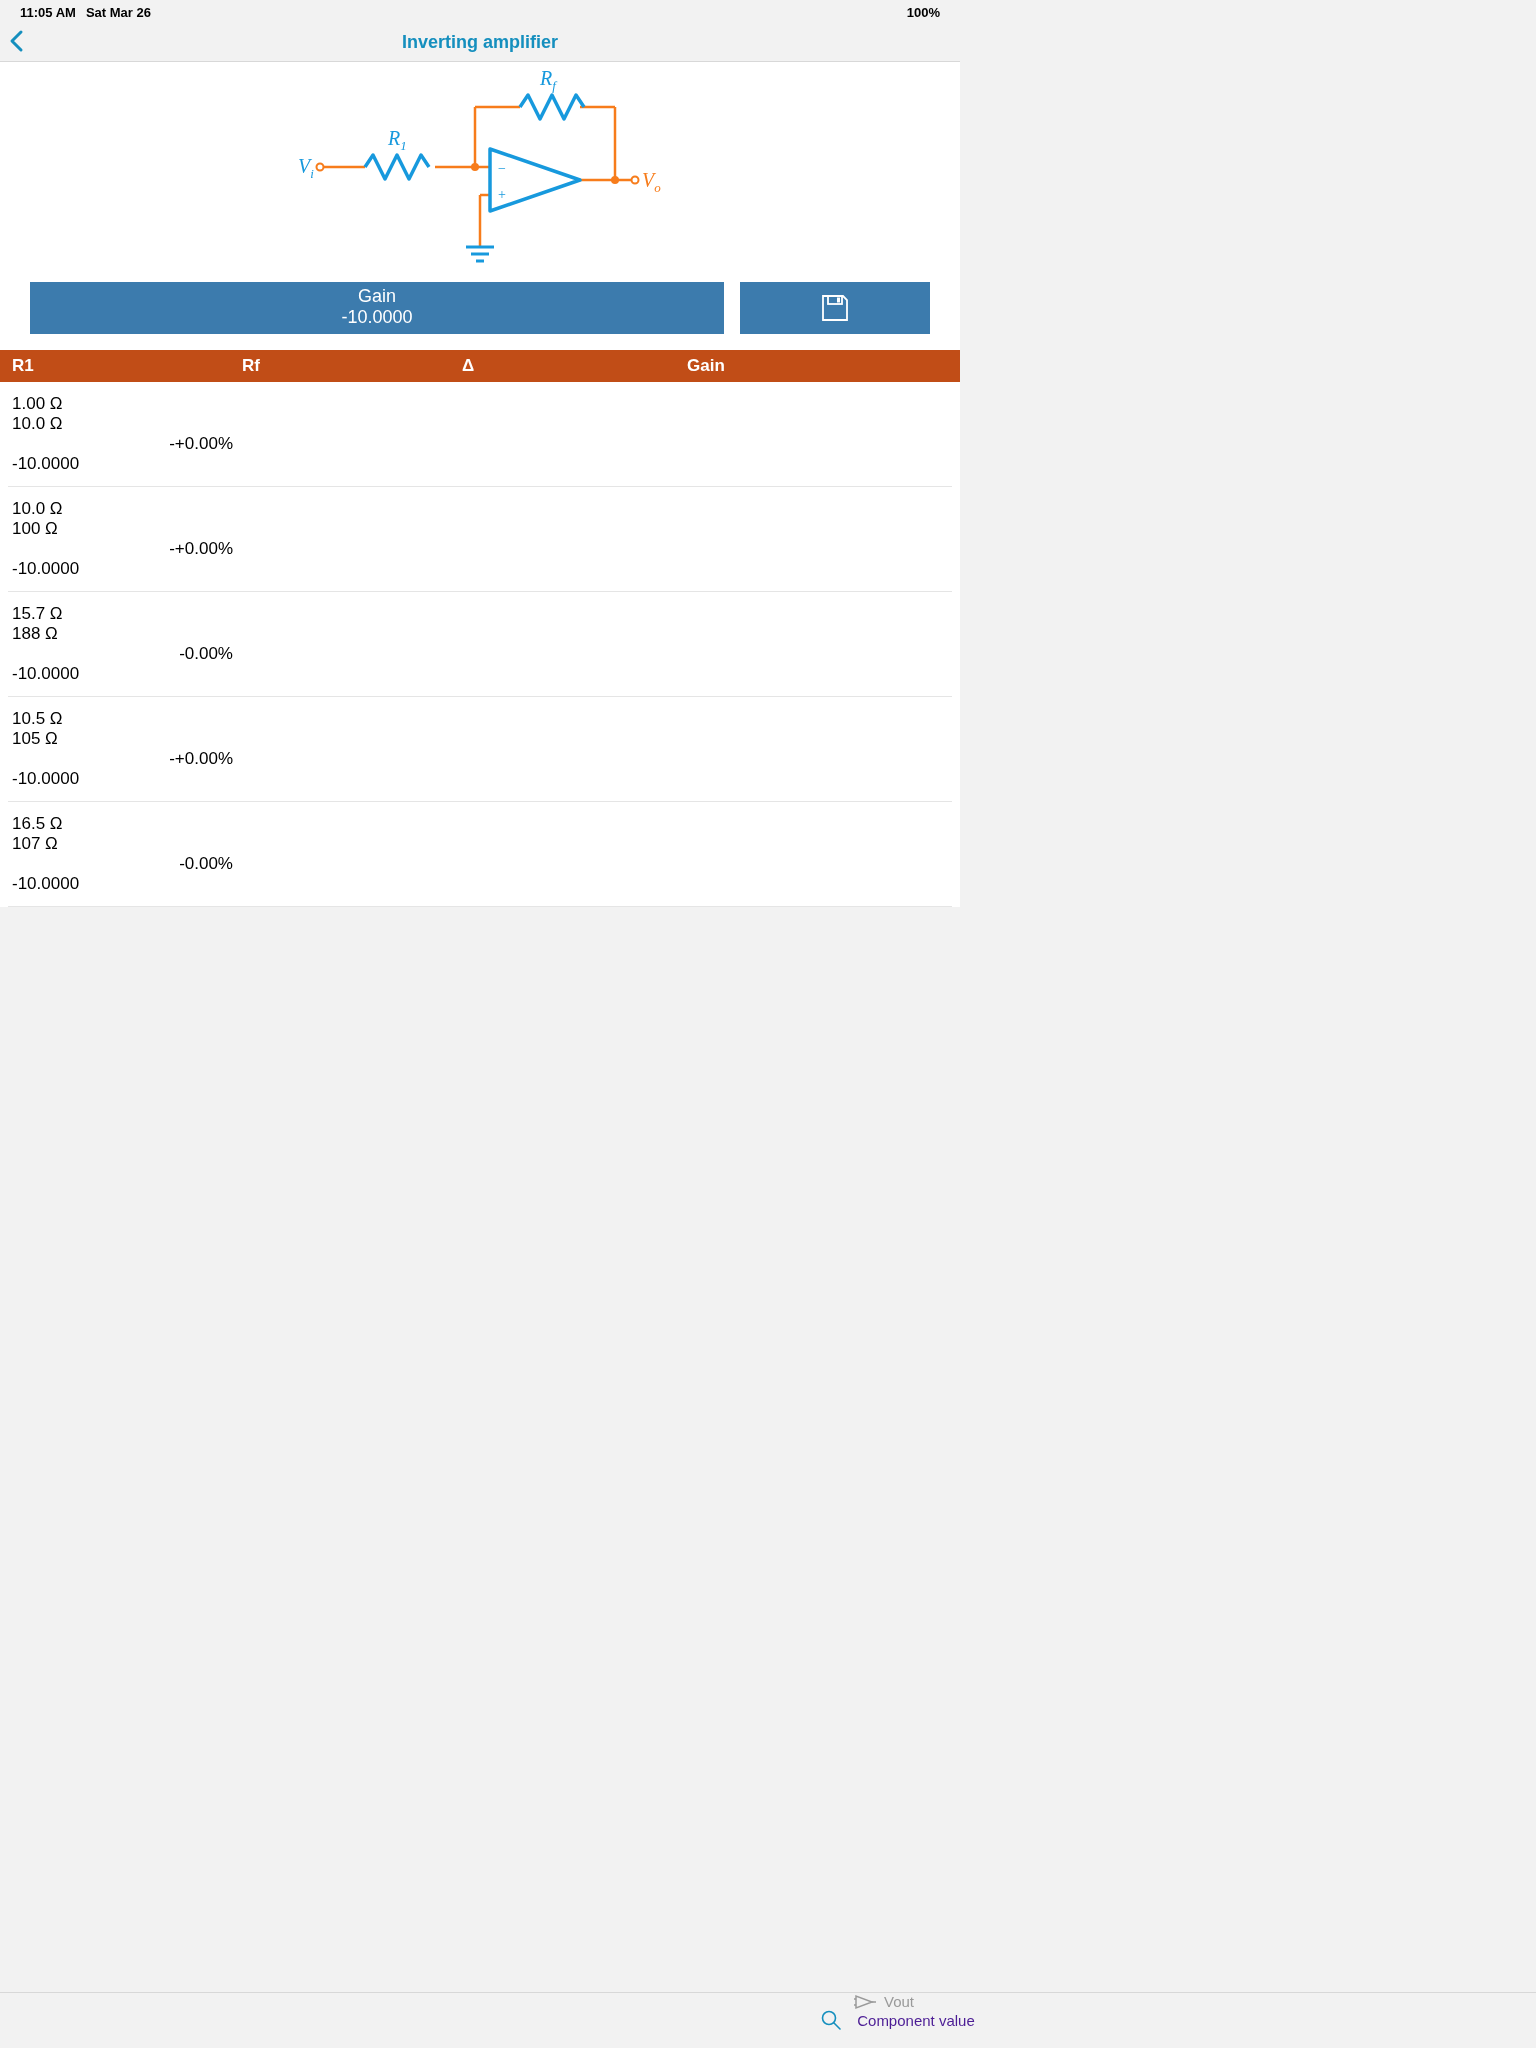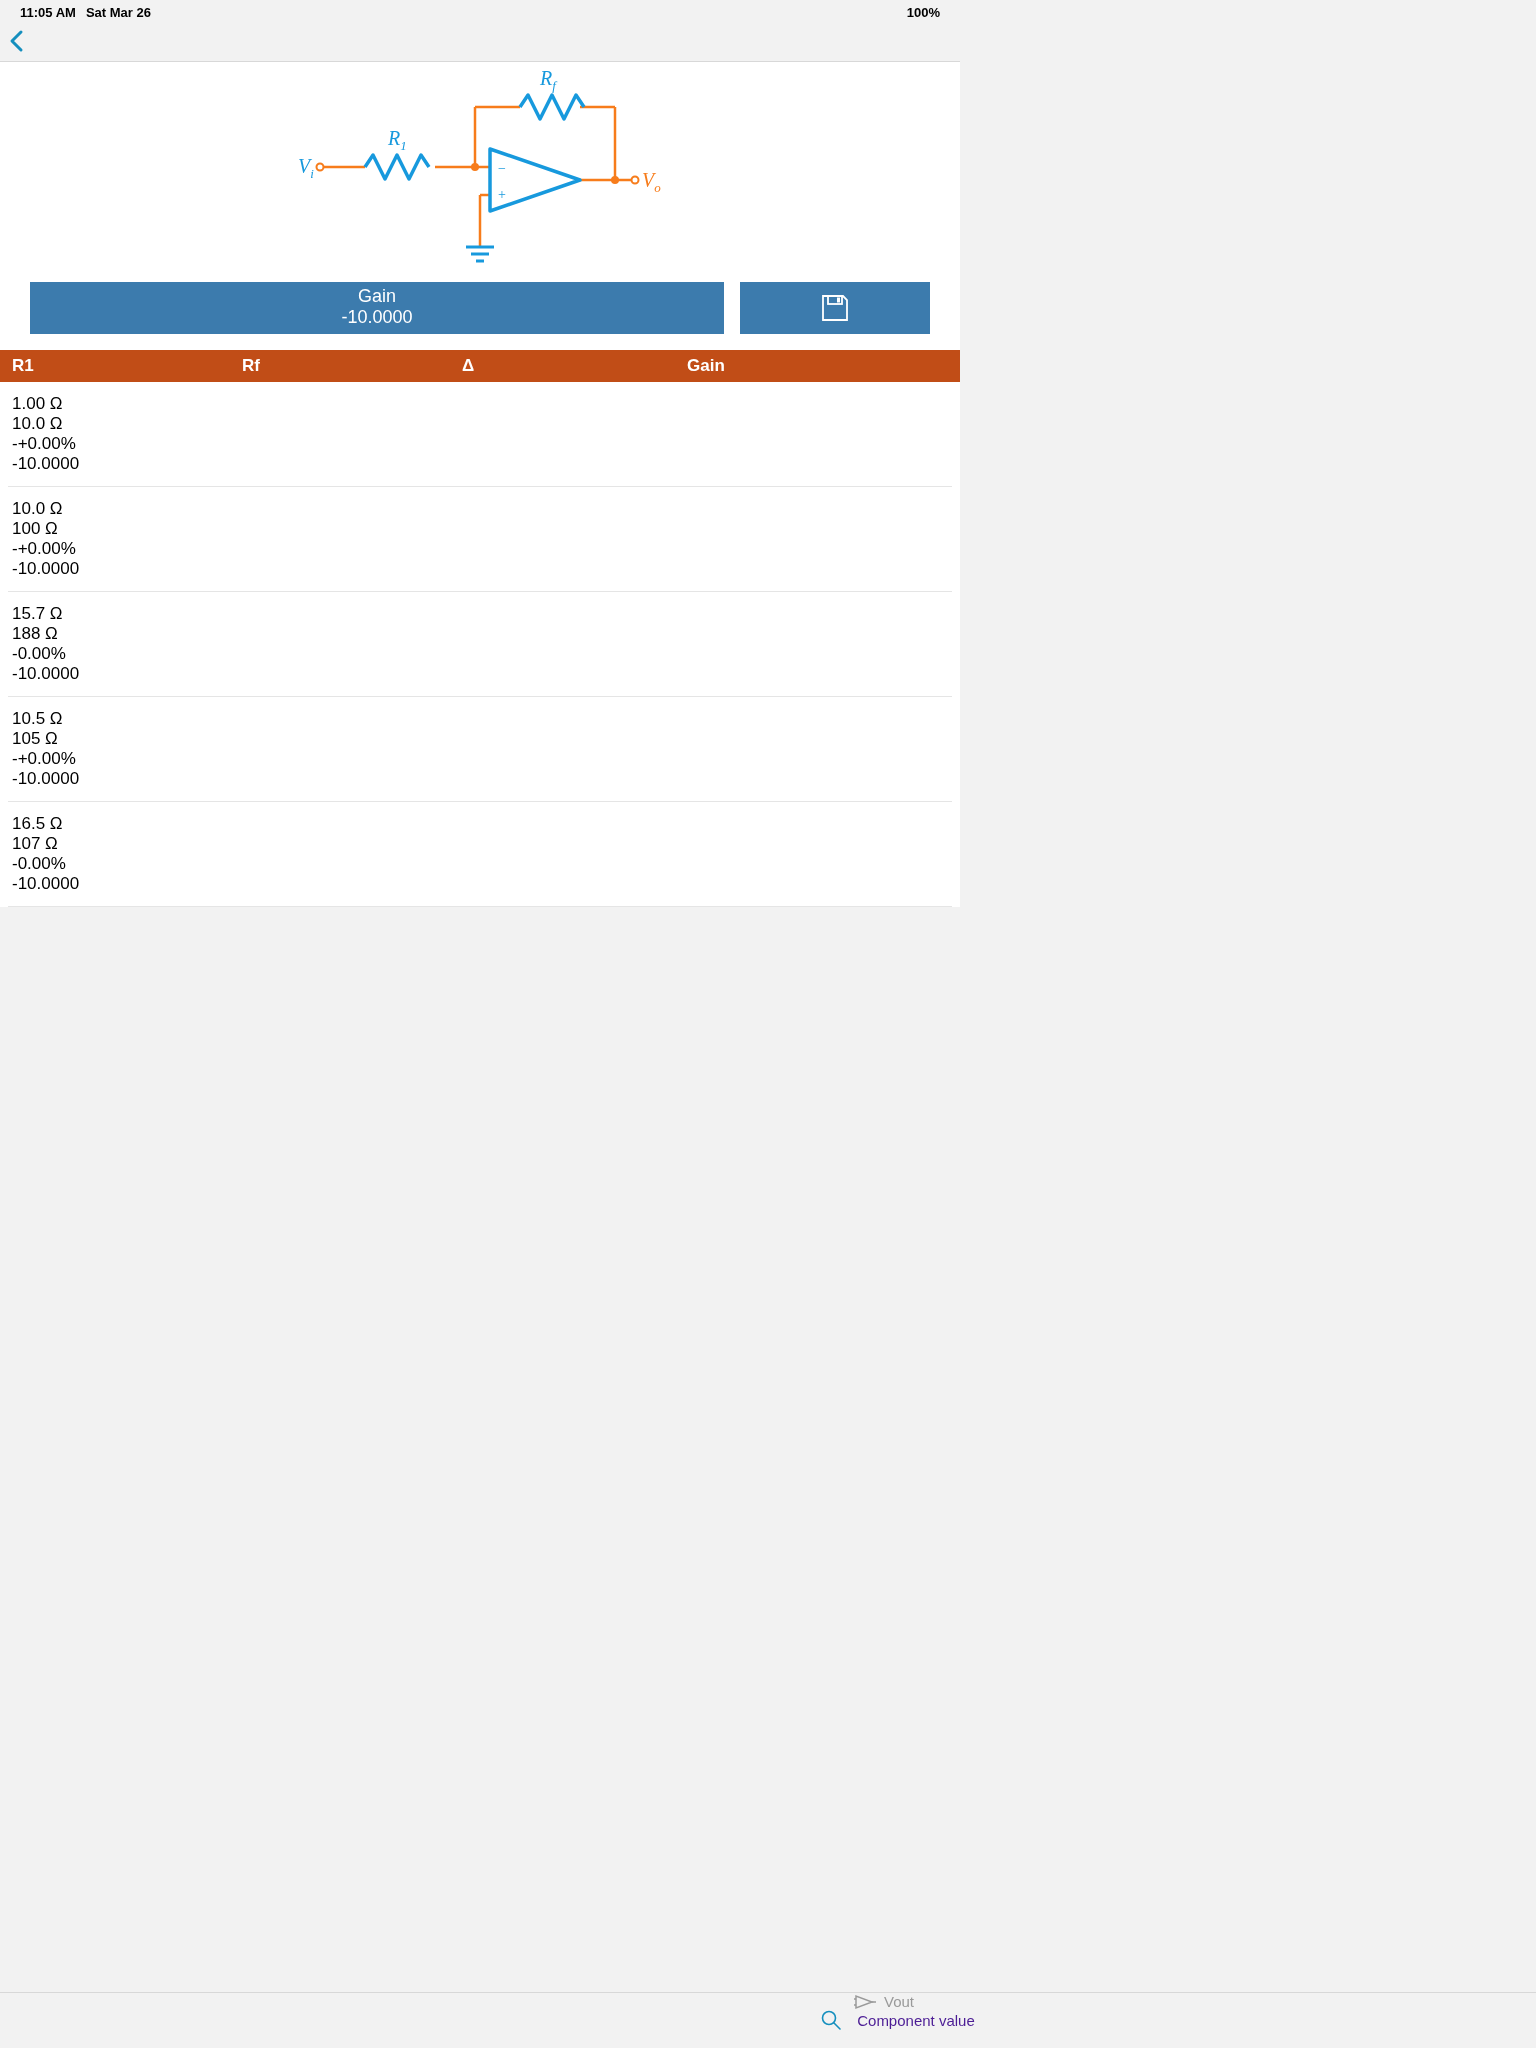--- a/index.html
+++ b/index.html
@@ -20,21 +20,21 @@
   .table-header { display: flex; background: #c14d17; color: #fff; font-weight: 600; font-size: 17px; padding: 6px 0; }
   .col { padding-left: 12px; }
   .c1 { width: 230px; }
   .c2 { width: 220px; }
   .c3 { width: 225px; }
   .c4 { flex: 1; }
   .table-body .row { display: flex; font-size: 17px; padding: 12px 0; border-bottom: 1px solid #e5e5e5; margin: 0 8px; flex-direction: column; }
   .table-body .row .col { padding-left: 4px; }
   .table-body .c1 { width: 222px; }
   .table-body .c2 { width: 220px; }
-  .table-body .c3 { width: 225px; }
+  .table-body .c3 { width: 225px; text-align: right; }
   .table-body .c4 { flex: 1; }
   .toolbar { position: absolute; bottom: 0; left: 0; right: 0; height: 56px; background: #f2f2f2; border-top: 1px solid #d8d8d8; display: flex; align-items: center; flex-direction: column; }
   .tb-item { display: flex; align-items: center; gap: 8px; font-size: 15px; cursor: pointer; }
   .tb-vout { margin-left: 232px; color: #9a9a9a; }
   .tb-comp { margin-left: 260px; color: #4c1d95; gap: 16px; }
   .wifi-icon, .battery-icon { display:inline-block; }
 </style>
 </head>
 <body>
 
@@ -59,20 +59,21 @@
     </span>
   </div>
 </div>
 
 <div class="nav-bar">
   <div class="back-btn">
     <svg width="18" height="24" viewBox="0 0 18 24">
         <path d="M13 3 L4 12 L13 21" stroke="#158fbe" stroke-width="3" fill="none" stroke-linecap="round" stroke-linejoin="round"></path>
       </svg>
   </div>
+  <div class="nav-title">Inverting amplifier</div>
 </div>
 
 <div class="content">
   <div class="diagram-area">
     <svg width="400" height="210" viewBox="0 0 400 210">
 
       <g stroke="#f77c1b" stroke-width="2.5" fill="none">
         <line x1="40" y1="100" x2="85" y2="100"></line>
         <line x1="155" y1="100" x2="210" y2="100"></line>
 

